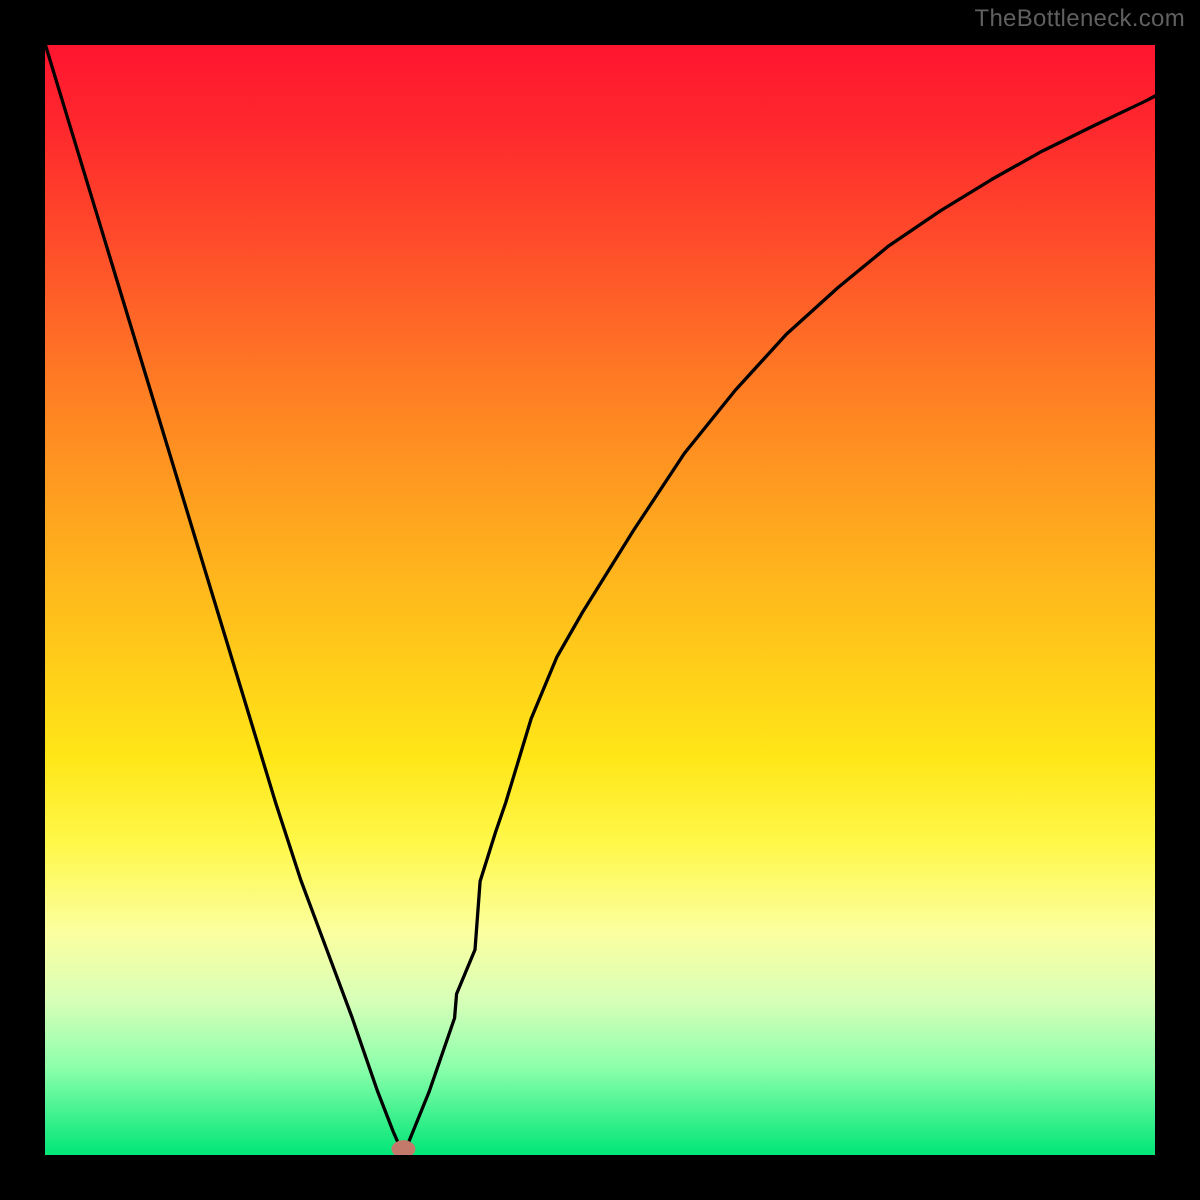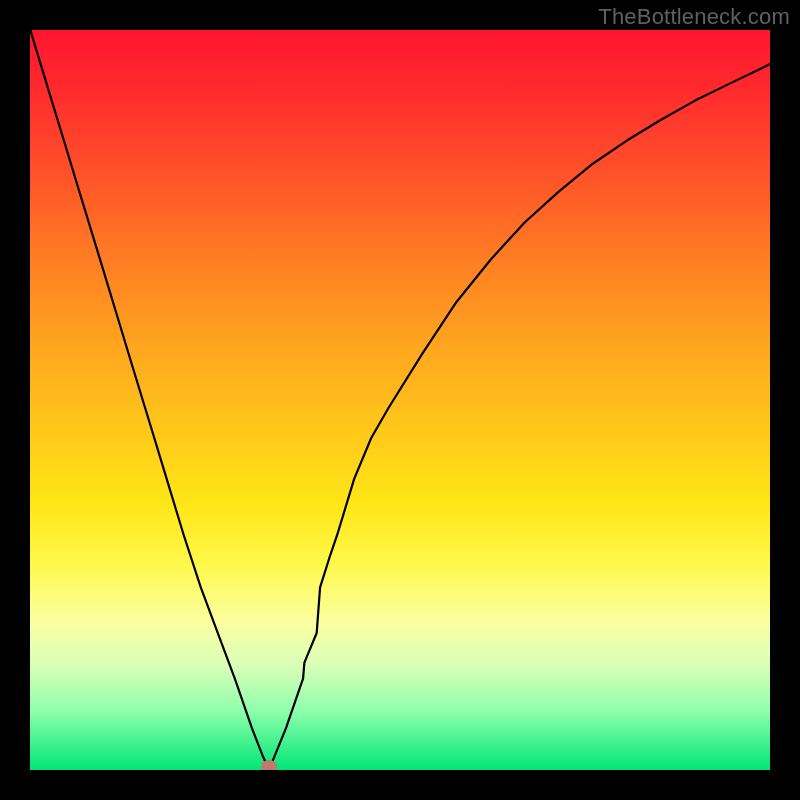--- a/index.html
+++ b/index.html
@@ -8,21 +8,21 @@
     position: relative;
     width: 800px;
     height: 800px;
     background: #000;
   }
   .watermark {
     position: absolute;
     top: 4px;
     right: 10px;
     font-family: Arial, Helvetica, sans-serif;
-    font-size: 22px;
+    font-size: 16px;
     color: #606060;
     font-weight: 500;
     letter-spacing: 0.2px;
     z-index: 10;
   }
   .plot {
     position: absolute;
     left: 30px;
     top: 30px;
     width: 740px;

